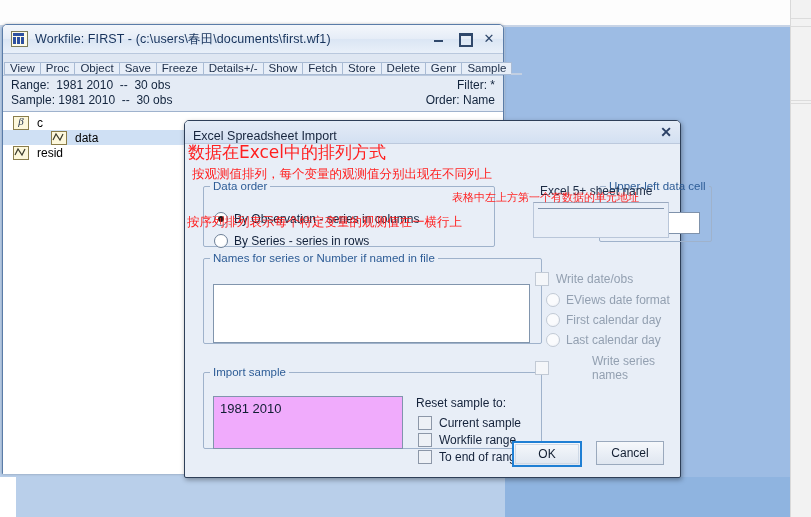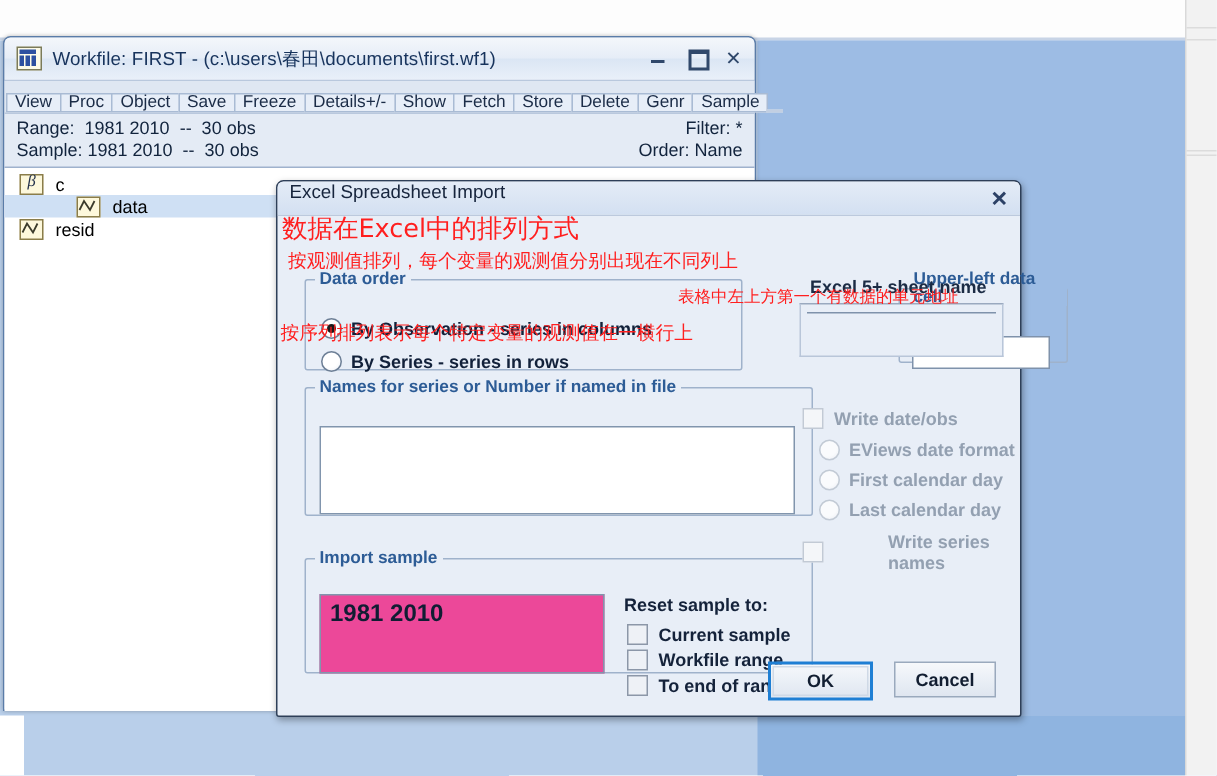--- a/index.html
+++ b/index.html
@@ -214,34 +214,34 @@
     border: 1px solid #2e3f58;
     border-radius: 5px 5px 2px 2px;
     box-shadow: 1px 2px 5px rgba(0,0,0,0.35);
   }
   .dlg-title {
     position: relative;
     height: 22px;
     background: linear-gradient(to bottom, #e4ecf7 0%, #dce6f4 50%, #d3e0f2 100%);
     border-bottom: 1px solid #bcc9dd;
     border-radius: 4px 4px 0 0;
-    display: flex; align-items: flex-start;
+    display: flex; align-items: flex-end;
   }
   .dlg-title-text {
     margin-left: 8px;
     font-size: 12.5px;
     color: #16243c;
   }
   .dlg-close {
     position: absolute; right: 8px; top: 2px;
     font-size: 14px; font-weight: bold;
     color: #2c4166;
     line-height: 18px;
   }
-  .dlg-body { position: relative; height: 334px; font-weight: bold; }
+  .dlg-body { position: relative; height: 334px; }
 
   fieldset.grp {
     position: absolute;
     margin: 0; padding: 0;
     border: 1px solid #9fb2cb;
     border-radius: 2px;
     background: transparent;
   }
   fieldset.grp > legend {
     margin-left: 6px;
@@ -315,24 +315,24 @@
     border: 1px solid #8195ad;
     box-sizing: border-box;
   }
 
   
   .grp-sample { left: 18px; top: 222px; width: 337px; height: 81px; }
   .sample-input {
     position: absolute;
     left: 9px; top: 18px;
     width: 190px; height: 53px;
-    background: #ec4899;
+    background: #f0abfc;
     border: 1px solid #8195ad;
     box-sizing: border-box;
-    font-size: 16px; color: #101d33;
+    font-size: 13px; color: #101d33;
     padding: 4px 0 0 6px;
   }
   .reset-title {
     position: absolute; left: 212px; top: 18px;
     font-size: 12px; color: #14223a;
   }
   .cbrow {
     position: absolute;
     display: flex; align-items: center;
     font-size: 12px; color: #14223a;

